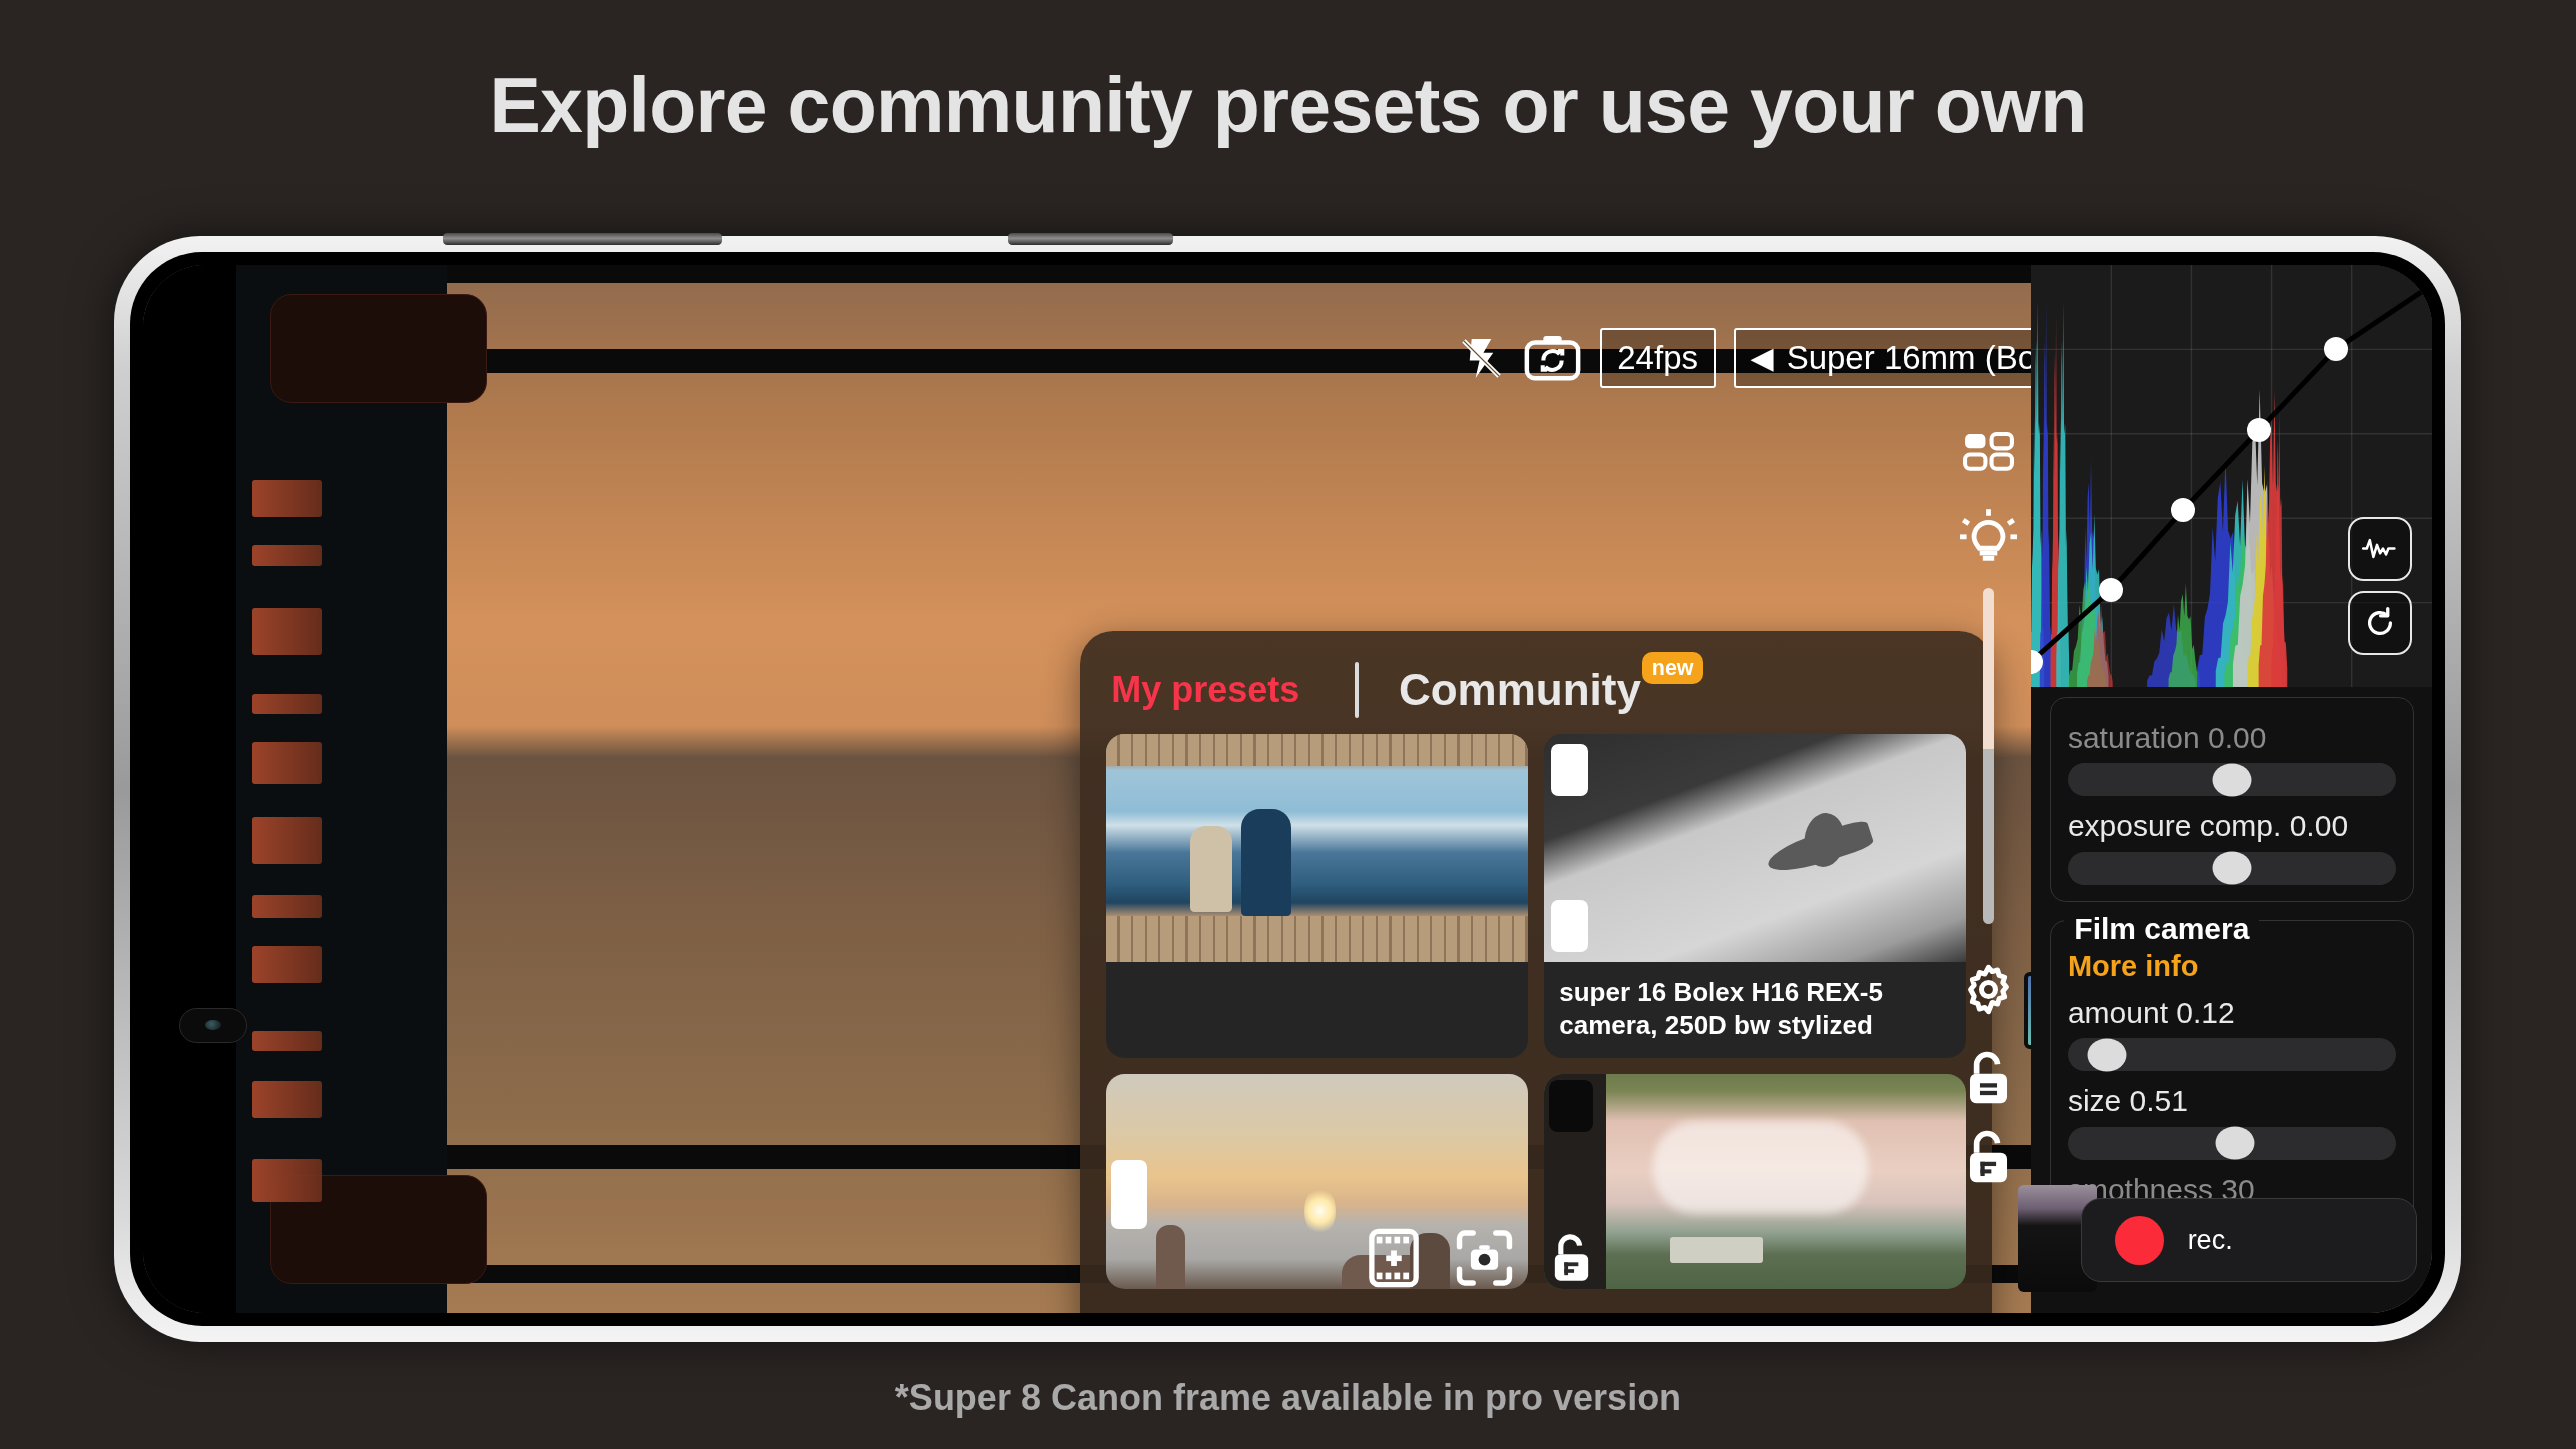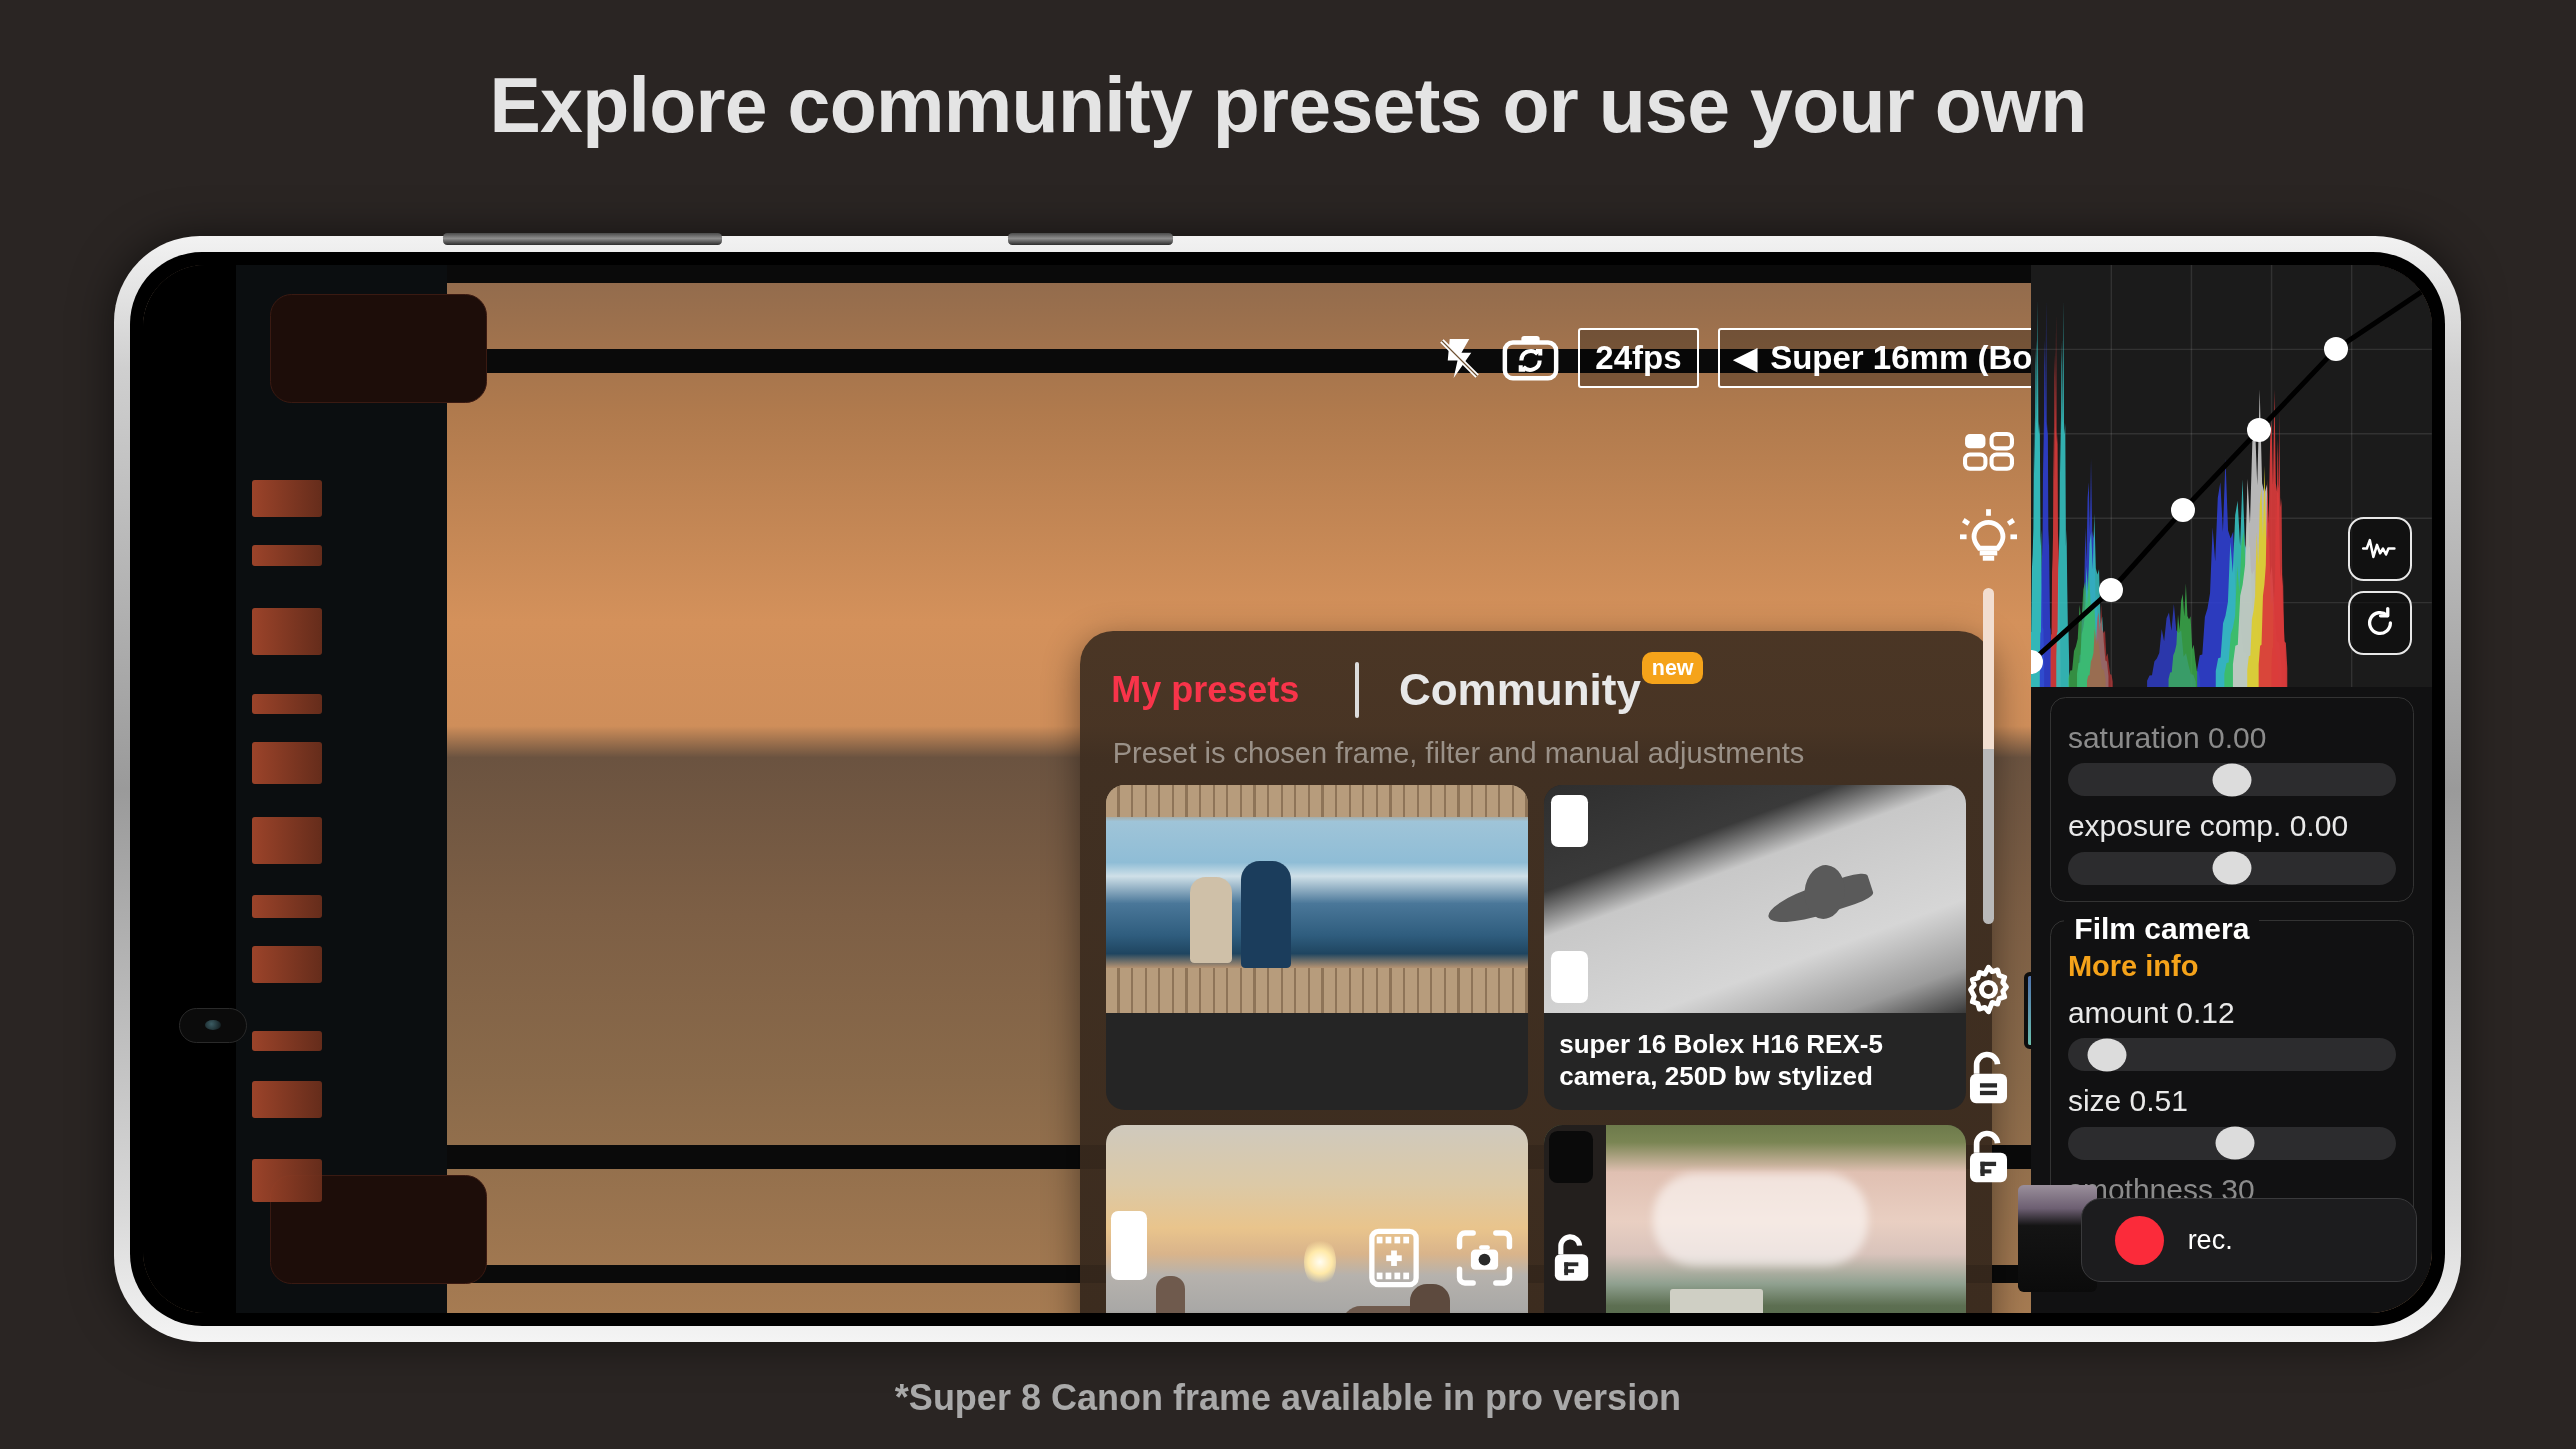--- a/index.html
+++ b/index.html
@@ -74,21 +74,21 @@
   }
   
   #topbar{
     position:absolute;left:0;top:54px;width:100%;height:79px;
     display:flex;align-items:center;justify-content:flex-end;gap:18.6px;
     padding-right:43px;box-sizing:border-box;pointer-events:none;
   }
   #topbar>*{pointer-events:auto;}
   .icon-btn{display:flex;align-items:center;justify-content:center;}
   .pill{
-    border:2.9px solid #fff;border-radius:3px;color:#fff;font-weight:bold;
+    border:2.9px solid #fff;border-radius:3px;color:#fff;font-weight:normal;
     display:flex;align-items:center;justify-content:center;
     background:rgba(0,0,0,.28);
   }
   #fps-pill{height:56px;padding:0 15.7px;font-size:33px;}
   #frame-pill{height:56px;padding:0 14.3px;font-size:33px;gap:13px;}
   #frame-pill .arw{font-size:30px;line-height:1;}
   #n-btn{
     width:53px;height:53px;border-radius:10px;background:rgba(20,20,20,.75);
     color:#fff;font-size:30px;font-weight:bold;display:flex;align-items:center;justify-content:center;
   }
@@ -271,21 +271,20 @@
 
       <div id="presets">
         <div id="preset-tabs">
           <div id="tab-mine">My presets</div>
           <div id="tab-div"></div>
           <div id="tab-comm">
             <span>Community</span>
             <span id="new-badge">new</span>
           </div>
         </div>
-        <div id="preset-sub">Preset is chosen frame, filter and manual adjustments</div>
 
         <div id="preset-grid">
           <div class="preset-card">
             <div class="preset-thumb t1">
               <div class="railtop"></div>
                 <div class="railbot"></div>
               <div class="figA"></div>
                 <div class="figB"></div>
             </div>
           </div>

